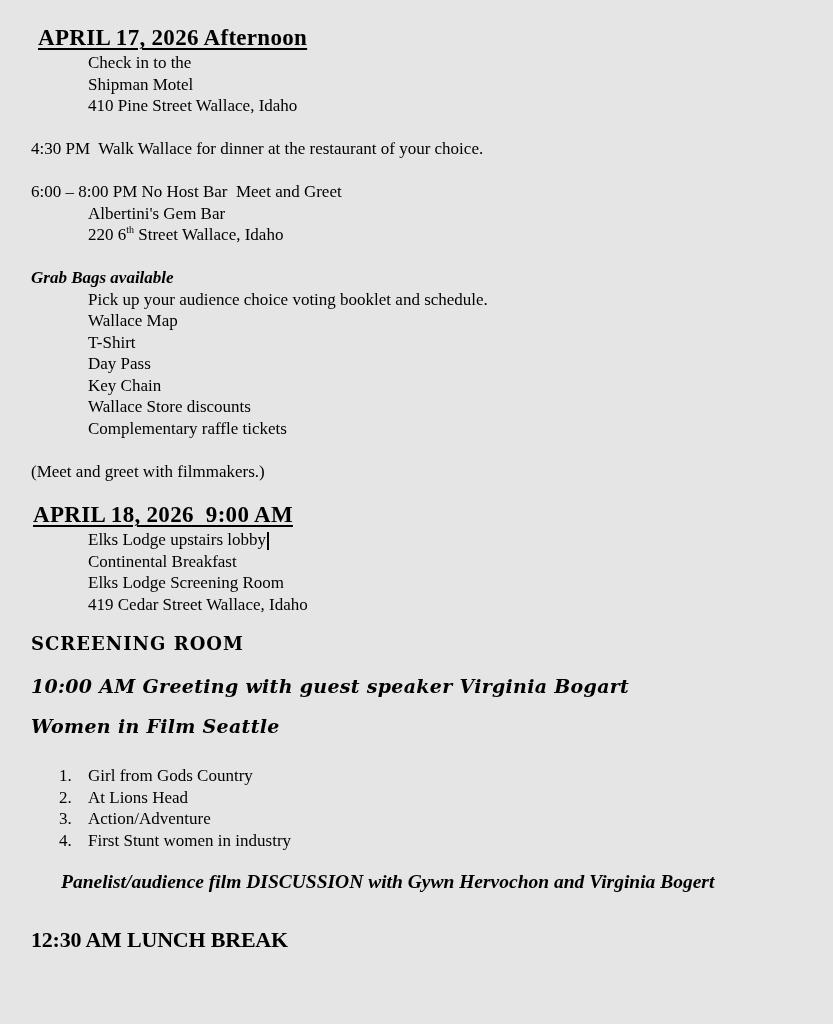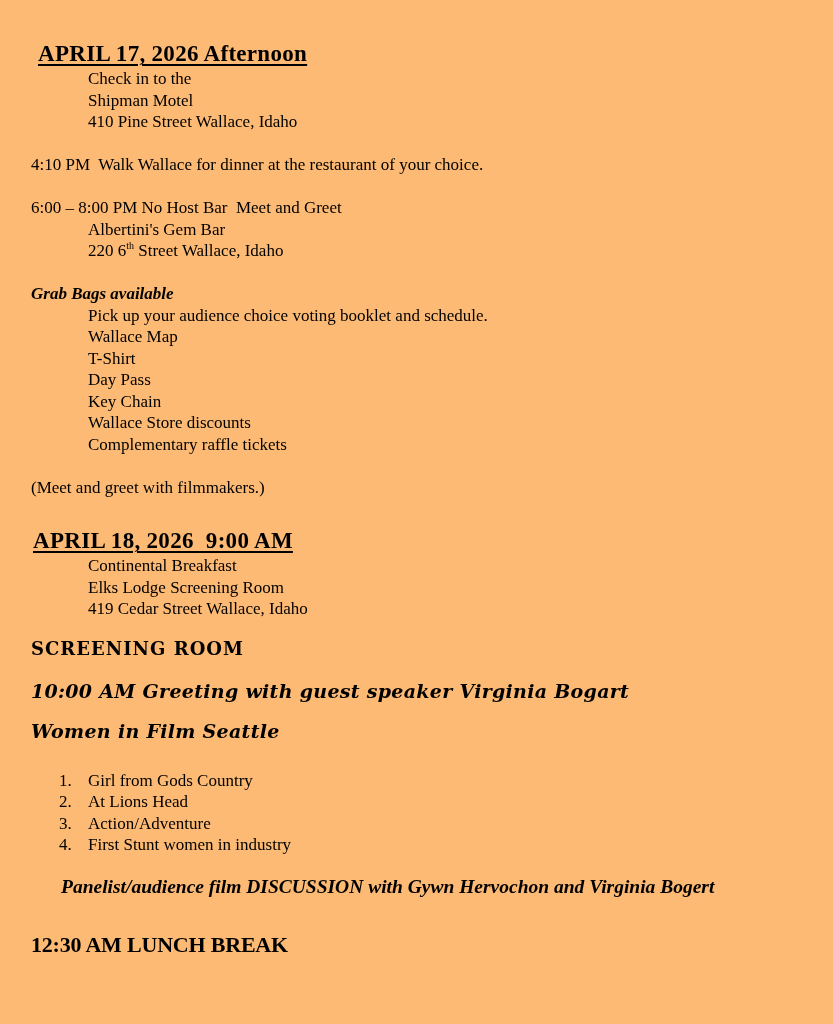--- a/index.html
+++ b/index.html
@@ -4,47 +4,47 @@
 <style>
   html, body {
     margin: 0;
     padding: 0;
     background: #ffffff;
   }
   .page {
     position: relative;
     width: 833px;
     height: 1024px;
-    background: #fdba74;
+    background: #e5e5e5;
     color: #000000;
     font-family: "Liberation Serif", "DejaVu Serif", serif;
     font-size: 17px;
     line-height: 21.5px;
     box-sizing: border-box;
-    padding: 40px 30px 0 31px;
+    padding: 24px 30px 0 31px;
     overflow: hidden;
   }
   .line {
     white-space: pre-wrap;
   }
   .indent {
     margin-left: 57px;
   }
   .h1 {
     font-size: 23px;
     line-height: 28px;
     font-weight: bold;
     text-decoration: underline;
     text-decoration-thickness: 2px;
     text-underline-offset: 3px;
     white-space: pre-wrap;
     letter-spacing: 0.3px;
   }
   .h1-a { margin-left: 7px; }
-  .h1-b { margin-left: 2px; margin-top: 29px; }
+  .h1-b { margin-left: 2px; margin-top: 19px; }
   .gap-blank { margin-top: 21.5px; }
   .bold-italic {
     font-weight: bold;
     font-style: italic;
   }
   sup.ordinal {
     font-size: 10px;
     vertical-align: super;
     line-height: 0;
   }
@@ -110,39 +110,40 @@
 <body>
 
 <div class="page">
 
   <div class="h1 h1-a">APRIL 17, 2026 Afternoon</div>
 
   <div class="line indent">Check in to the</div>
   <div class="line indent">Shipman Motel</div>
   <div class="line indent">410 Pine Street Wallace, Idaho</div>
 
-  <div class="line gap-blank">4:10 PM  Walk Wallace for dinner at the restaurant of your choice.</div>
+  <div class="line gap-blank">4:30 PM  Walk Wallace for dinner at the restaurant of your choice.</div>
 
   <div class="line gap-blank">6:00 – 8:00 PM No Host Bar  Meet and Greet</div>
   <div class="line indent">Albertini's Gem Bar</div>
   <div class="line indent"><span>220 6</span><sup class="ordinal">th</sup><span> Street Wallace, Idaho</span></div>
 
   <div class="line bold-italic gap-blank">Grab Bags available</div>
   <div class="line indent">Pick up your audience choice voting booklet and schedule.</div>
   <div class="line indent">Wallace Map</div>
   <div class="line indent">T-Shirt</div>
   <div class="line indent">Day Pass</div>
   <div class="line indent">Key Chain</div>
   <div class="line indent">Wallace Store discounts</div>
   <div class="line indent">Complementary raffle tickets</div>
 
   <div class="line gap-blank">(Meet and greet with filmmakers.)</div>
 
   <div class="h1 h1-b">APRIL 18, 2026  9:00 AM</div>
 
+  <div class="line indent"><span>Elks Lodge upstairs lobby</span><span class="caret"></span></div>
   <div class="line indent">Continental Breakfast</div>
   <div class="line indent">Elks Lodge Screening Room</div>
   <div class="line indent">419 Cedar Street Wallace, Idaho</div>
 
   <div class="deco-heading">SCREENING ROOM</div>
 
   <div class="script-line script-1">10:00 AM Greeting with guest speaker Virginia Bogart</div>
   <div class="script-line script-2">Women in Film Seattle</div>
 
 

